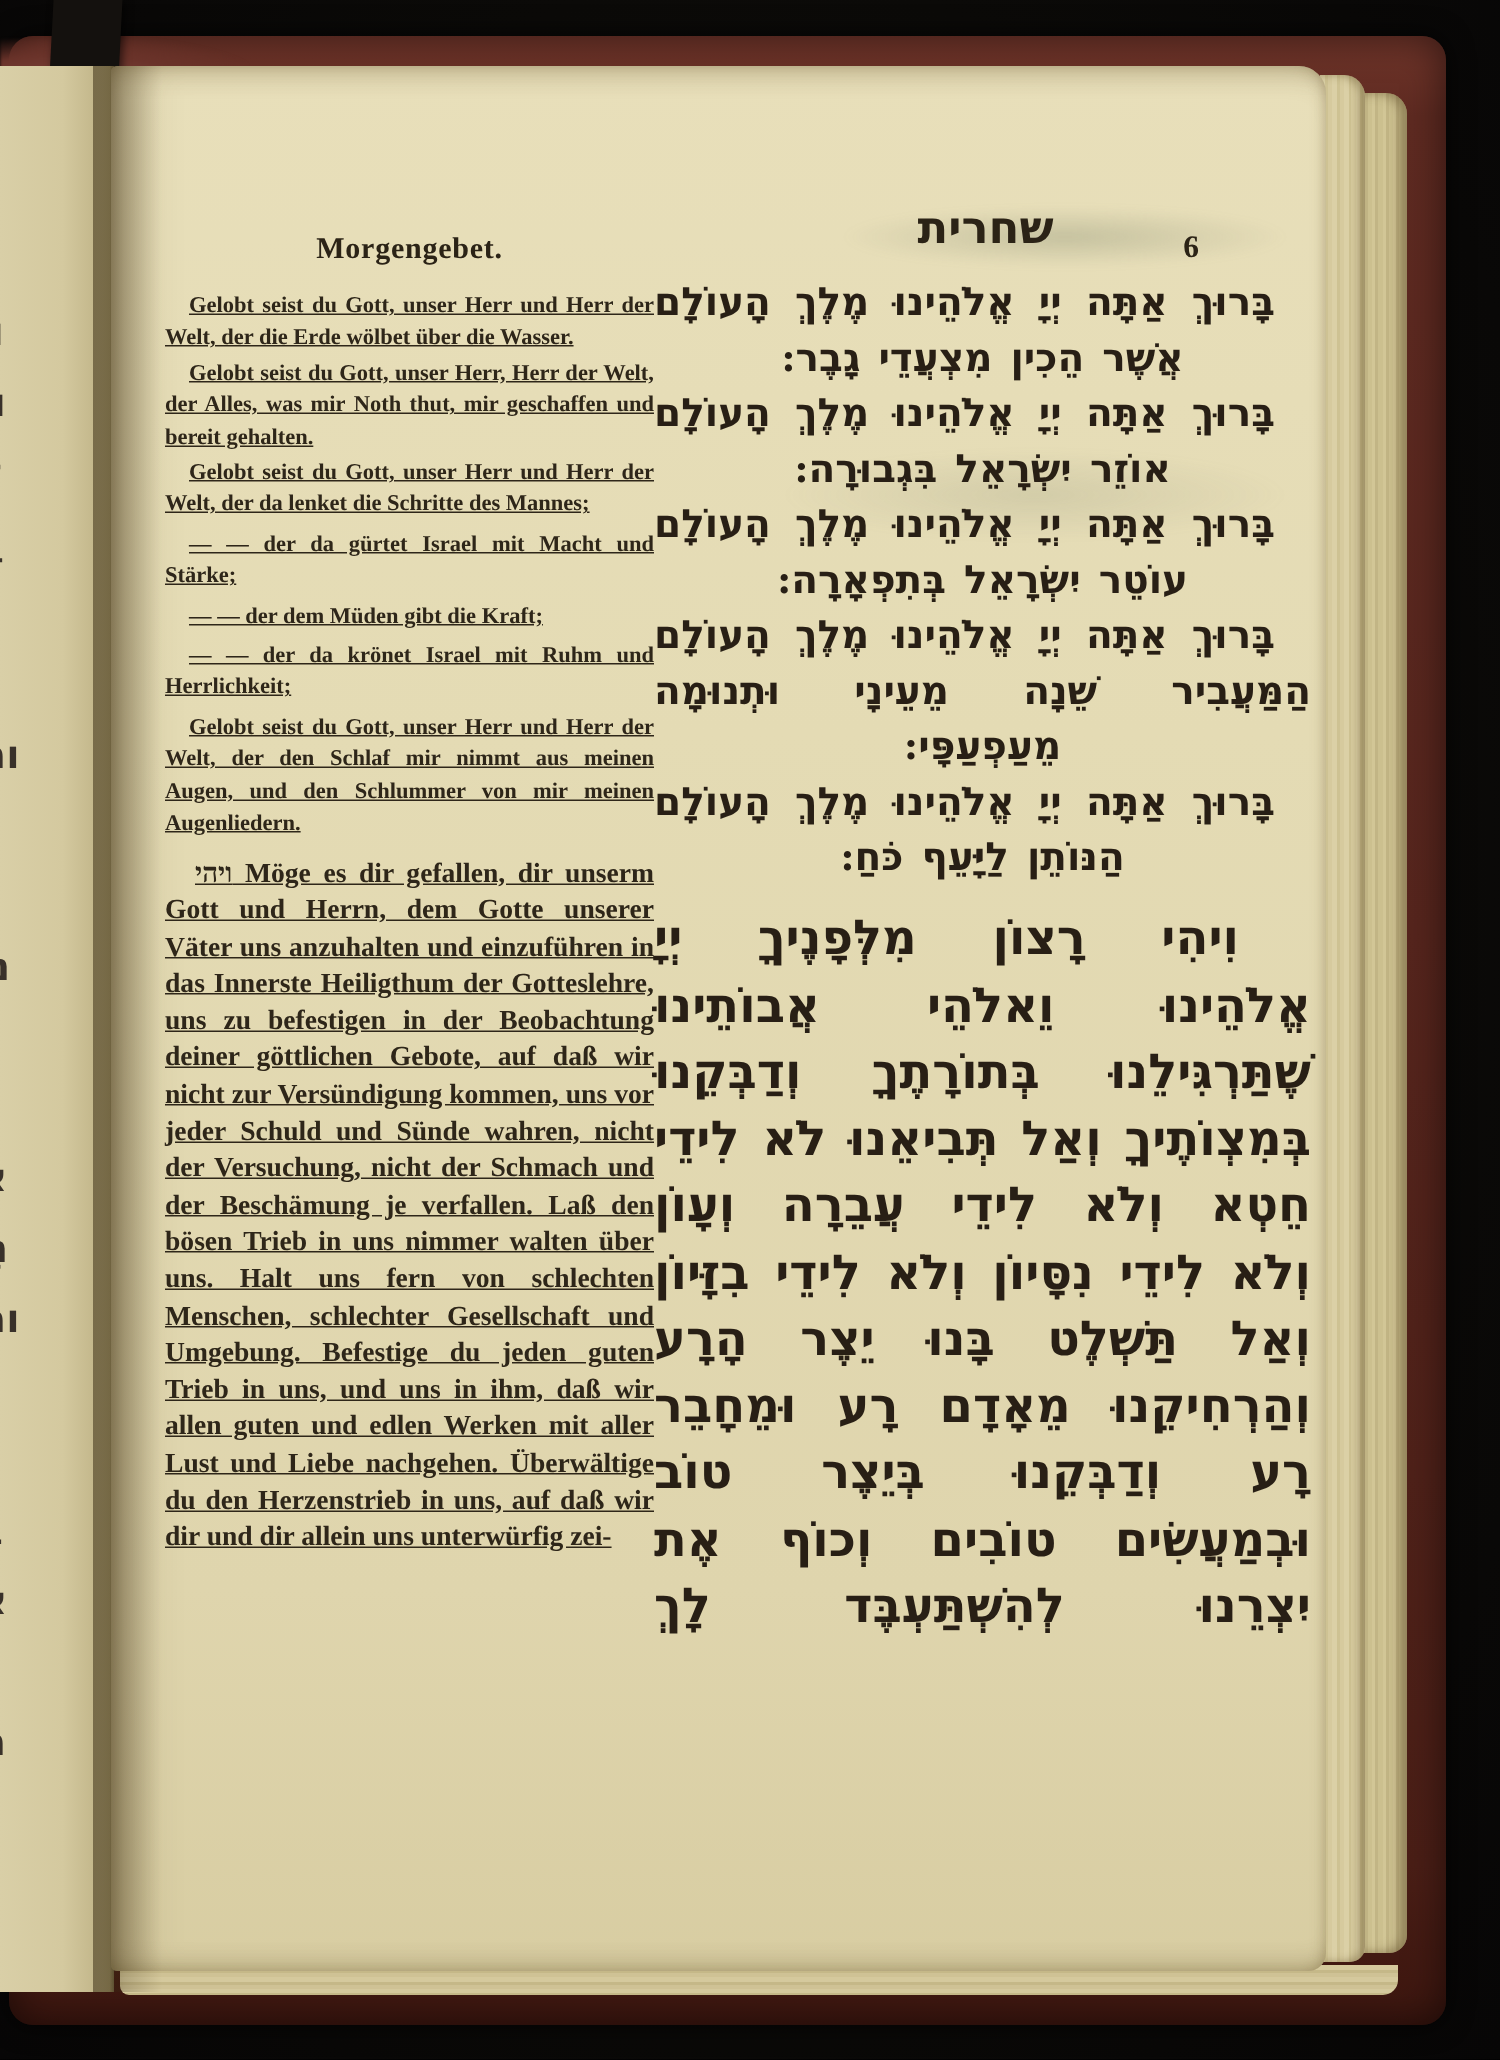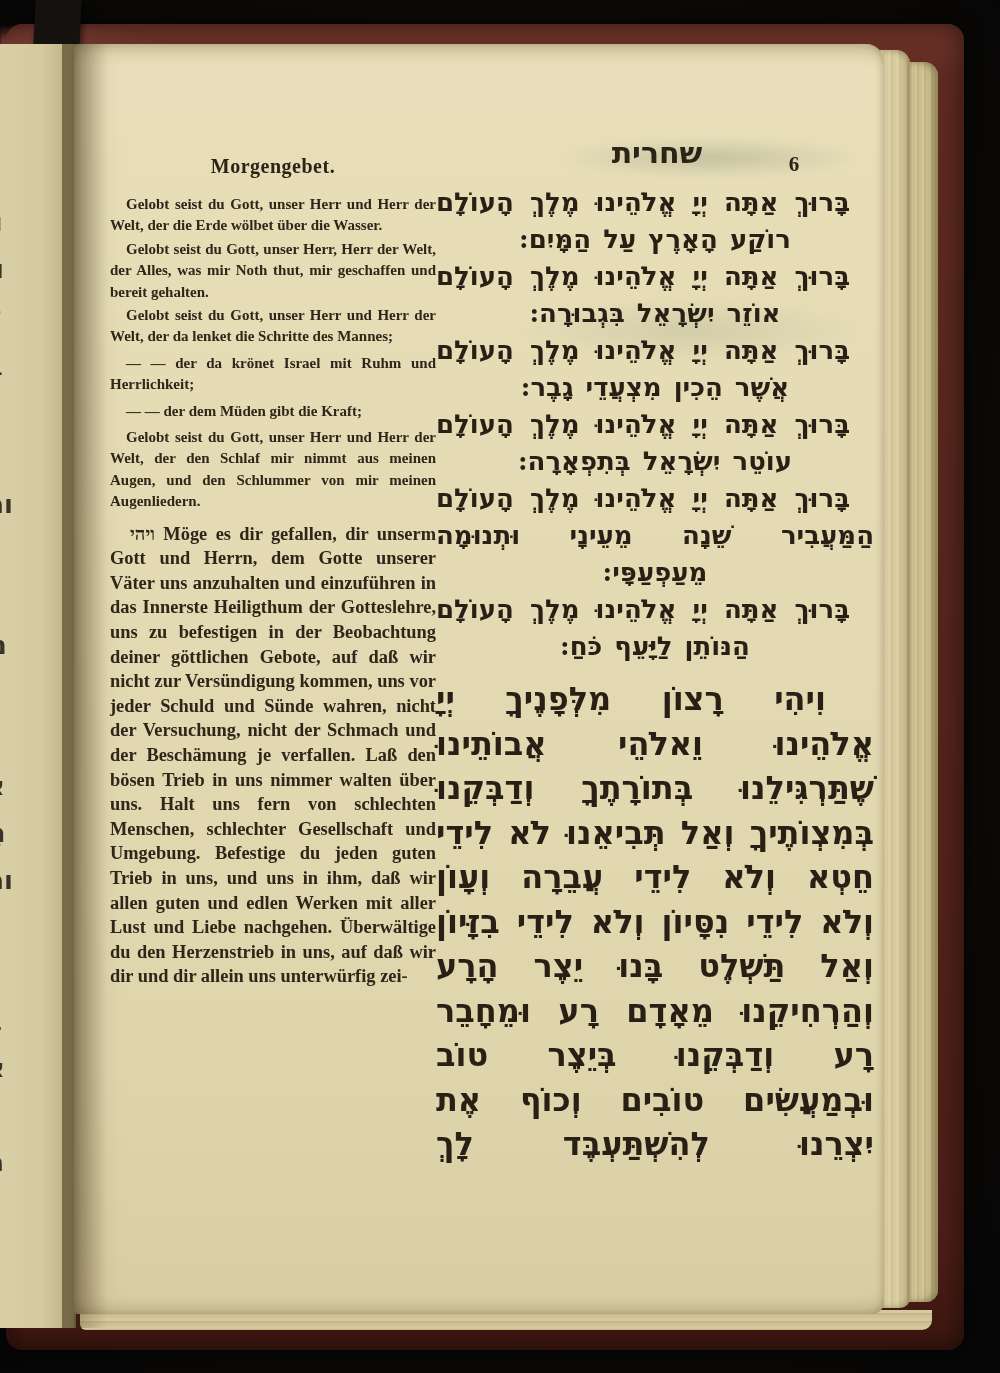--- a/index.html
+++ b/index.html
@@ -57,21 +57,21 @@
 
   
   .content{position:absolute;left:74px;top:44px;width:810px;height:1240px;z-index:6;}
   .de-header{position:absolute;left:36px;top:110px;width:326px;text-align:center;
              font:700 20px/24px "Liberation Serif",serif;letter-spacing:.5px;color:#2b2316;}
   .he-header{position:absolute;left:498px;top:92px;width:170px;text-align:center;direction:rtl;
              font:700 30px/34px "DejaVu Serif","DejaVu Sans",serif;color:#2b2316;}
   .pagenum{position:absolute;left:700px;top:108px;width:40px;text-align:center;
            font:700 21px/24px "Liberation Serif",serif;color:#2b2316;}
 
-  .de-col{position:absolute;left:36px;top:150px;width:326px;color:#2e2619;}
+  .de-col{position:absolute;left:36px;top:150px;width:326px;color:#2e2619;text-decoration:underline;}
   .de-p{font:700 15px/21.4px "Liberation Serif",serif;text-align:justify;text-indent:16px;margin:0 0 2px;}
   .de-dash{margin:5px 0;}
   .de-large{font:700 18.4px/24.6px "Liberation Serif",serif;text-align:justify;text-indent:20px;margin:9px 0 0;}
 
   .he-col{position:absolute;left:362px;top:140px;width:438px;color:#281f15;}
   .heb-blessing{direction:rtl;font:700 26px/37px "DejaVu Serif","DejaVu Sans",serif;
                 text-align:justify;text-align-last:center;text-indent:24px;word-spacing:3px;margin:0;}
   .heb-petition{direction:rtl;font:700 32px/44.5px "DejaVu Serif","DejaVu Sans",serif;
                 text-align:justify;text-align-last:justify;text-indent:48px;word-spacing:4px;margin:12px 0 0;}
 </style>
@@ -124,31 +124,31 @@
   <div class="content">
 
     <div class="de-header">Morgengebet.</div>
     <div class="he-header">שחרית</div>
     <div class="pagenum">6</div>
 
     <div class="de-col">
       <p class="de-p">Gelobt seist du Gott, unser Herr und Herr der Welt, der die Erde wölbet über die Wasser.</p>
       <p class="de-p">Gelobt seist du Gott, unser Herr, Herr der Welt, der Alles, was mir Noth thut, mir geschaffen und bereit gehalten.</p>
       <p class="de-p">Gelobt seist du Gott, unser Herr und Herr der Welt, der da lenket die Schritte des Mannes;</p>
+      <p class="de-p de-dash">— — der da gürtet Israel mit Macht und Stärke;</p>
+      <p class="de-p de-dash">— — der dem Müden gibt die Kraft;</p>
       <p class="de-p de-dash">— — der da krönet Israel mit Ruhm und Herrlichkeit;</p>
-      <p class="de-p de-dash">— — der dem Müden gibt die Kraft;</p>
       <p class="de-p">Gelobt seist du Gott, unser Herr und Herr der Welt, der den Schlaf mir nimmt aus meinen Augen, und den Schlummer von mir meinen Augenliedern.</p>
       <p class="de-large">ויהי Möge es dir gefallen, dir unserm Gott und Herrn, dem Gotte unserer Väter uns anzuhalten und einzuführen in das Innerste Heiligthum der Gotteslehre, uns zu befestigen in der Beobachtung deiner göttlichen Gebote, auf daß wir nicht zur Versündigung kommen, uns vor jeder Schuld und Sünde wahren, nicht der Versuchung, nicht der Schmach und der Beschämung je verfallen. Laß den bösen Trieb in uns nimmer walten über uns. Halt uns fern von schlechten Menschen, schlechter Gesellschaft und Umgebung. Befestige du jeden guten Trieb in uns, und uns in ihm, daß wir allen guten und edlen Werken mit aller Lust und Liebe nachgehen. Überwältige du den Herzenstrieb in uns, auf daß wir dir und dir allein uns unterwürfig zei-</p>
     </div>
 
     <div class="he-col">
       <div>
-          <p class="heb-blessing">בָּרוּךְ אַתָּה יְיָ אֱלֹהֵינוּ מֶלֶךְ הָעוֹלָם רוֹקַע הָאָרֶץ עַל הַמָּיִם:</p>
+          <p class="heb-blessing">בָּרוּךְ אַתָּה יְיָ אֱלֹהֵינוּ מֶלֶךְ הָעוֹלָם אֲשֶׁר הֵכִין מִצְעֲדֵי גָבֶר:</p>
           <p class="heb-blessing">בָּרוּךְ אַתָּה יְיָ אֱלֹהֵינוּ מֶלֶךְ הָעוֹלָם אוֹזֵר יִשְׂרָאֵל בִּגְבוּרָה:</p>
-          <p class="heb-blessing">בָּרוּךְ אַתָּה יְיָ אֱלֹהֵינוּ מֶלֶךְ הָעוֹלָם אֲשֶׁר הֵכִין מִצְעֲדֵי גָבֶר:</p>
           <p class="heb-blessing">בָּרוּךְ אַתָּה יְיָ אֱלֹהֵינוּ מֶלֶךְ הָעוֹלָם עוֹטֵר יִשְׂרָאֵל בְּתִפְאָרָה:</p>
           <p class="heb-blessing">בָּרוּךְ אַתָּה יְיָ אֱלֹהֵינוּ מֶלֶךְ הָעוֹלָם הַמַּעֲבִיר שֵׁנָה מֵעֵינָי וּתְנוּמָה מֵעַפְעַפָּי:</p>
           <p class="heb-blessing">בָּרוּךְ אַתָּה יְיָ אֱלֹהֵינוּ מֶלֶךְ הָעוֹלָם הַנּוֹתֵן לַיָּעֵף כֹּחַ:</p>
         </div>
       <p class="heb-petition">וִיהִי רָצוֹן מִלְּפָנֶיךָ יְיָ אֱלֹהֵינוּ וֵאלֹהֵי אֲבוֹתֵינוּ שֶׁתַּרְגִּילֵנוּ בְּתוֹרָתֶךָ וְדַבְּקֵנוּ בְּמִצְוֹתֶיךָ וְאַל תְּבִיאֵנוּ לֹא לִידֵי חֵטְא וְלֹא לִידֵי עֲבֵרָה וְעָוֹן וְלֹא לִידֵי נִסָּיוֹן וְלֹא לִידֵי בִזָּיוֹן וְאַל תַּשְׁלֶט בָּנוּ יֵצֶר הָרָע וְהַרְחִיקֵנוּ מֵאָדָם רָע וּמֵחָבֵר רָע וְדַבְּקֵנוּ בְּיֵצֶר טוֹב וּבְמַעֲשִׂים טוֹבִים וְכוֹף אֶת יִצְרֵנוּ לְהִשְׁתַּעְבֶּד לָךְ</p>
     </div>
 
   </div>
 </div>
 

